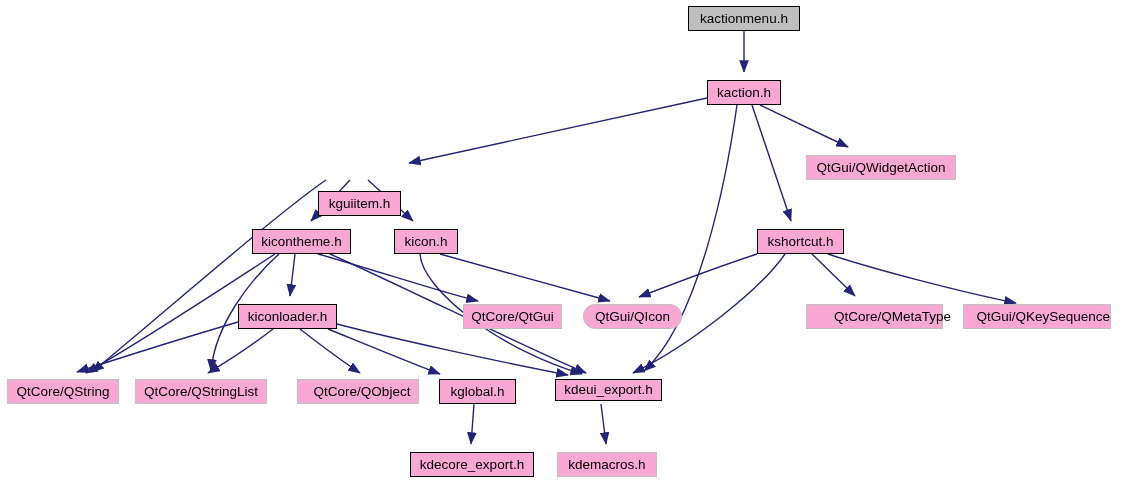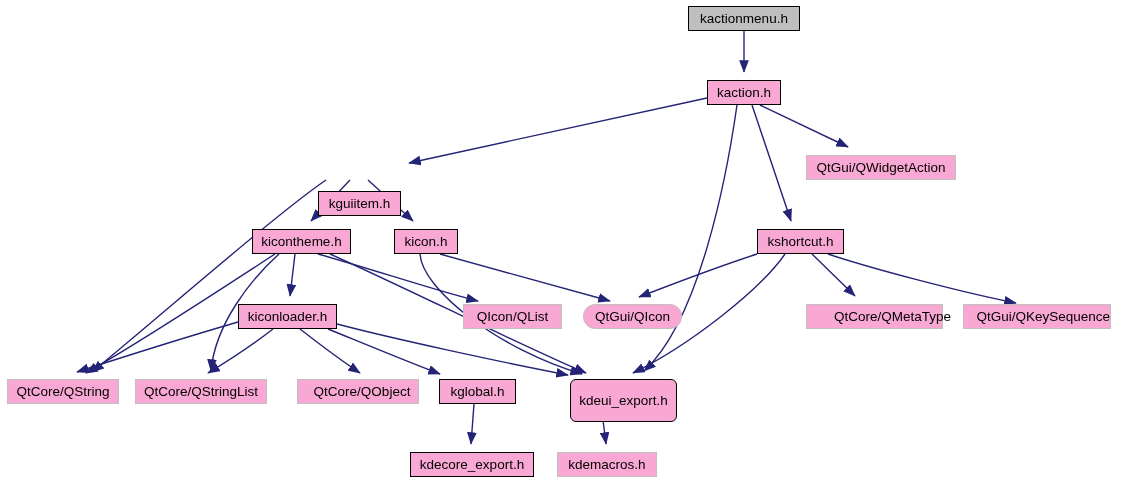--- a/index.html
+++ b/index.html
@@ -101,21 +101,21 @@
       <div class="node strong" style="left: 757px; top: 229px; width: 87px; height: 25px; align-items: center;">
         <span class="node-label">kshortcut.h</span>
       </div>
       <div class="node strong" style="left: 252px; top: 229px; width: 99px; height: 25px;">
         <span class="node-label">kicontheme.h</span>
       </div>
       <div class="node strong" style="left: 394px; top: 229px; width: 64px; height: 25px;">
         <span class="node-label">kicon.h</span>
       </div>
       <div class="node " style="left: 463px; top: 304px; width: 99px; height: 25px;">
-        <span class="node-label">QIcon/QList</span>
+        <span class="node-label">QtCore/QtGui</span>
       </div>
       <div class="node " style="left: 583px; top: 304px; width: 99px; height: 25px; border-radius: 12px;">
         <span class="node-label">QtGui/QIcon</span>
       </div>
       <div class="node " style="left: 806px; top: 304px; width: 137px; height: 25px; padding-left: 36px;">
         <span class="node-label">QtCore/QMetaType</span>
       </div>
       <div class="node " style="left: 963px; top: 304px; width: 148px; height: 25px; justify-content: flex-end;">
         <span class="node-label">QtGui/QKeySequence</span>
       </div>
@@ -127,21 +127,21 @@
       </div>
       <div class="node " style="left: 135px; top: 379px; width: 132px; height: 25px;">
         <span class="node-label">QtCore/QStringList</span>
       </div>
       <div class="node " style="left: 297px; top: 379px; width: 122px; height: 25px; padding-left: 8px;">
         <span class="node-label">QtCore/QObject</span>
       </div>
       <div class="node strong" style="left: 439px; top: 379px; width: 77px; height: 25px;">
         <span class="node-label">kglobal.h</span>
       </div>
-      <div class="node strong" style="left: 570px; top: 379px; width: 107px; height: 43px; border-radius: 6px;">
+      <div class="node strong" style="left: 555px; top: 379px; width: 107px; height: 22px;">
         <span class="node-label">kdeui_export.h</span>
       </div>
       <div class="node strong" style="left: 410px; top: 452px; width: 124px; height: 25px;">
         <span class="node-label">kdecore_export.h</span>
       </div>
       <div class="node " style="left: 557px; top: 452px; width: 100px; height: 25px;">
         <span class="node-label">kdemacros.h</span>
       </div>
     </div>
 </div>

